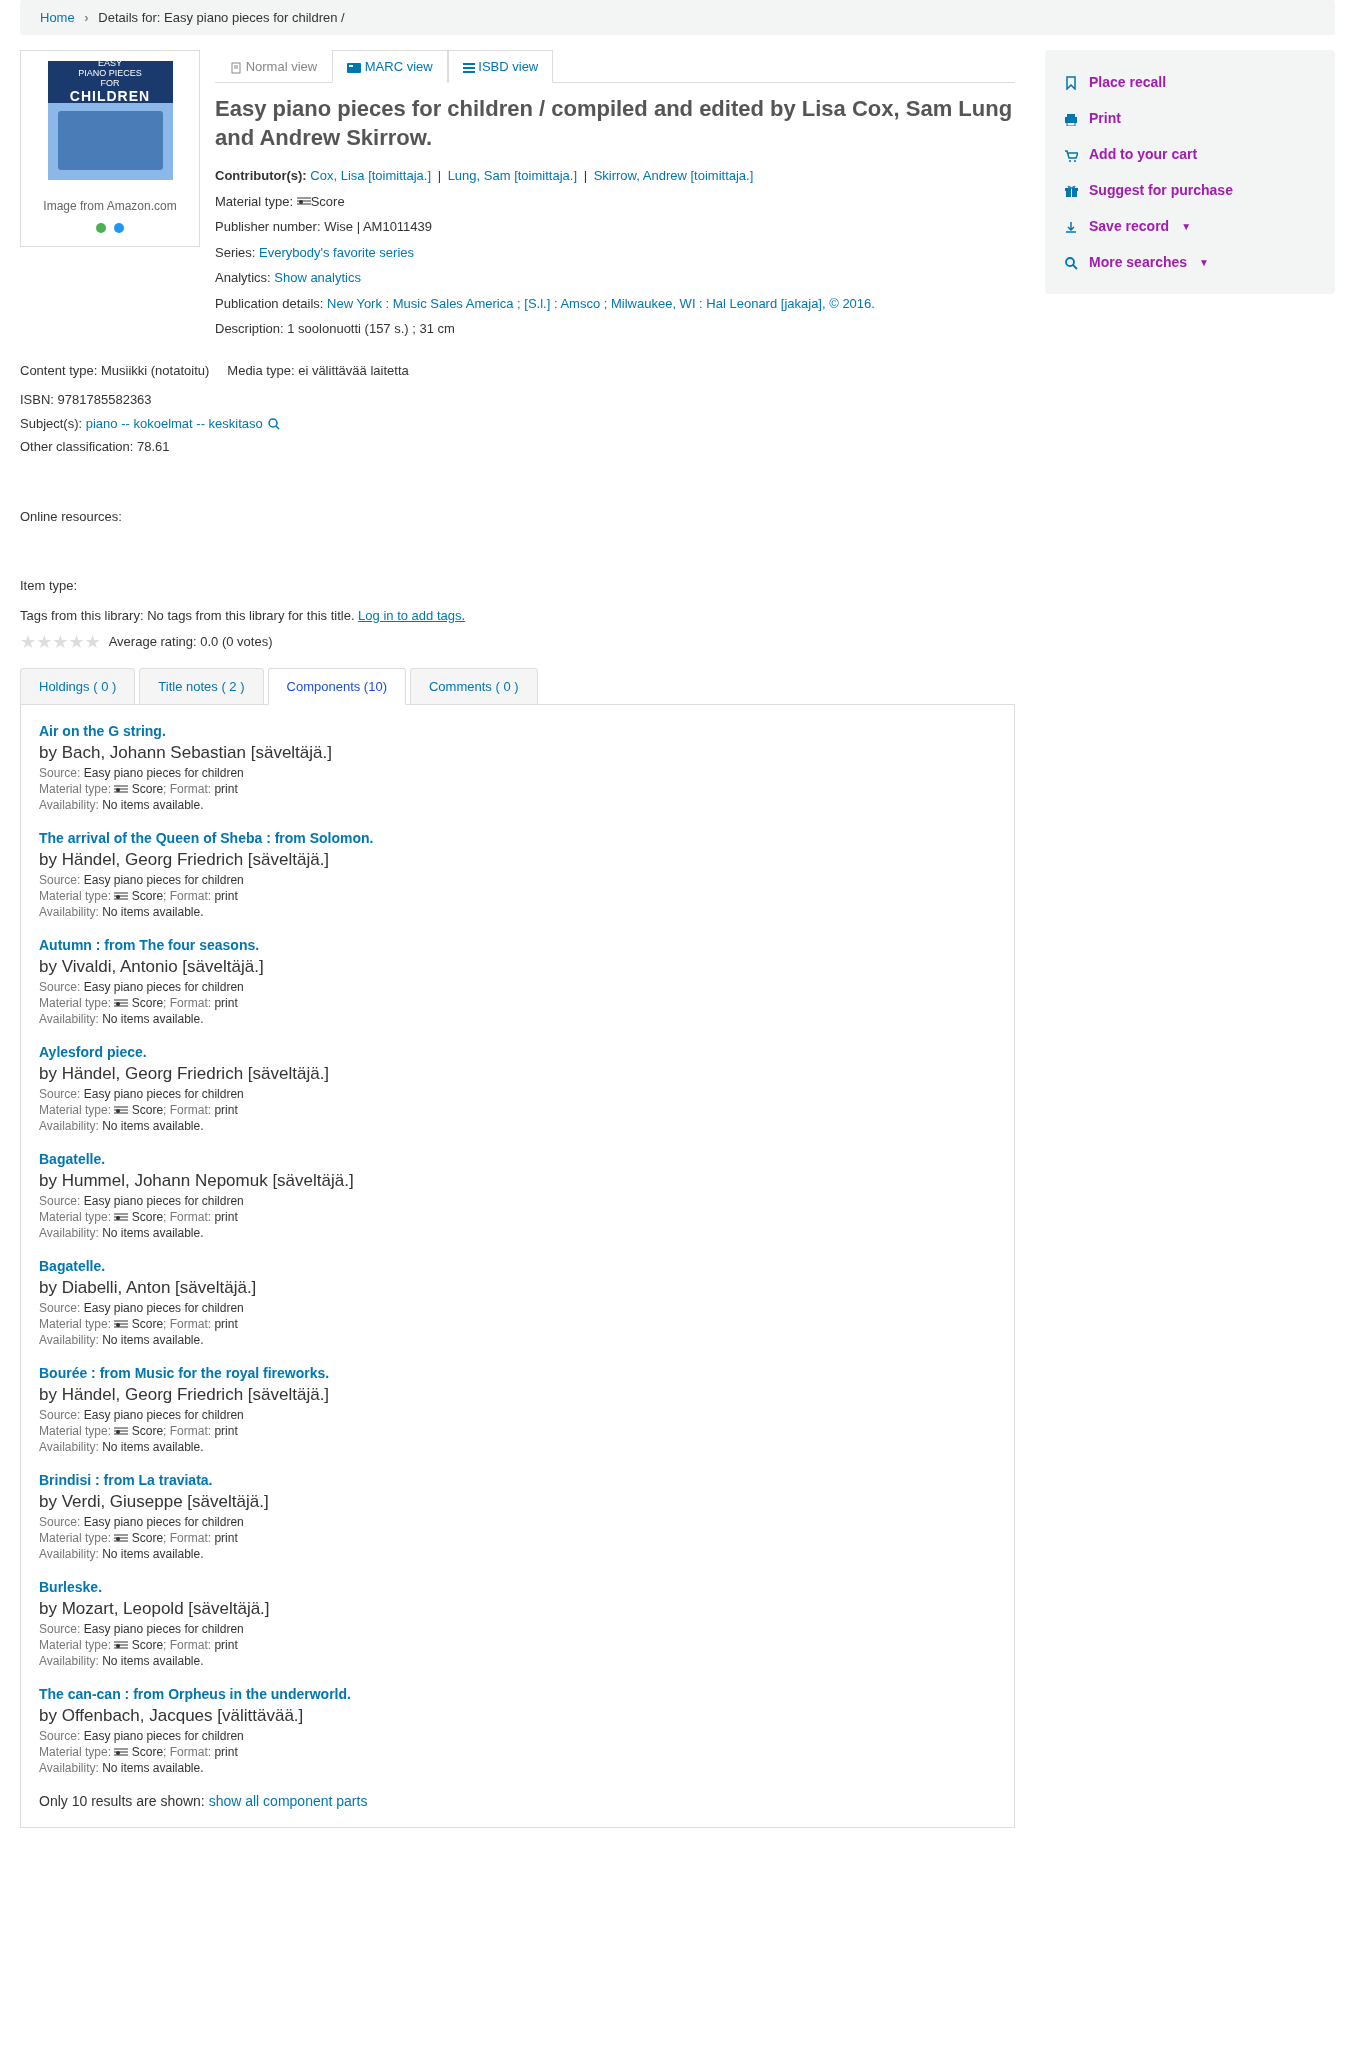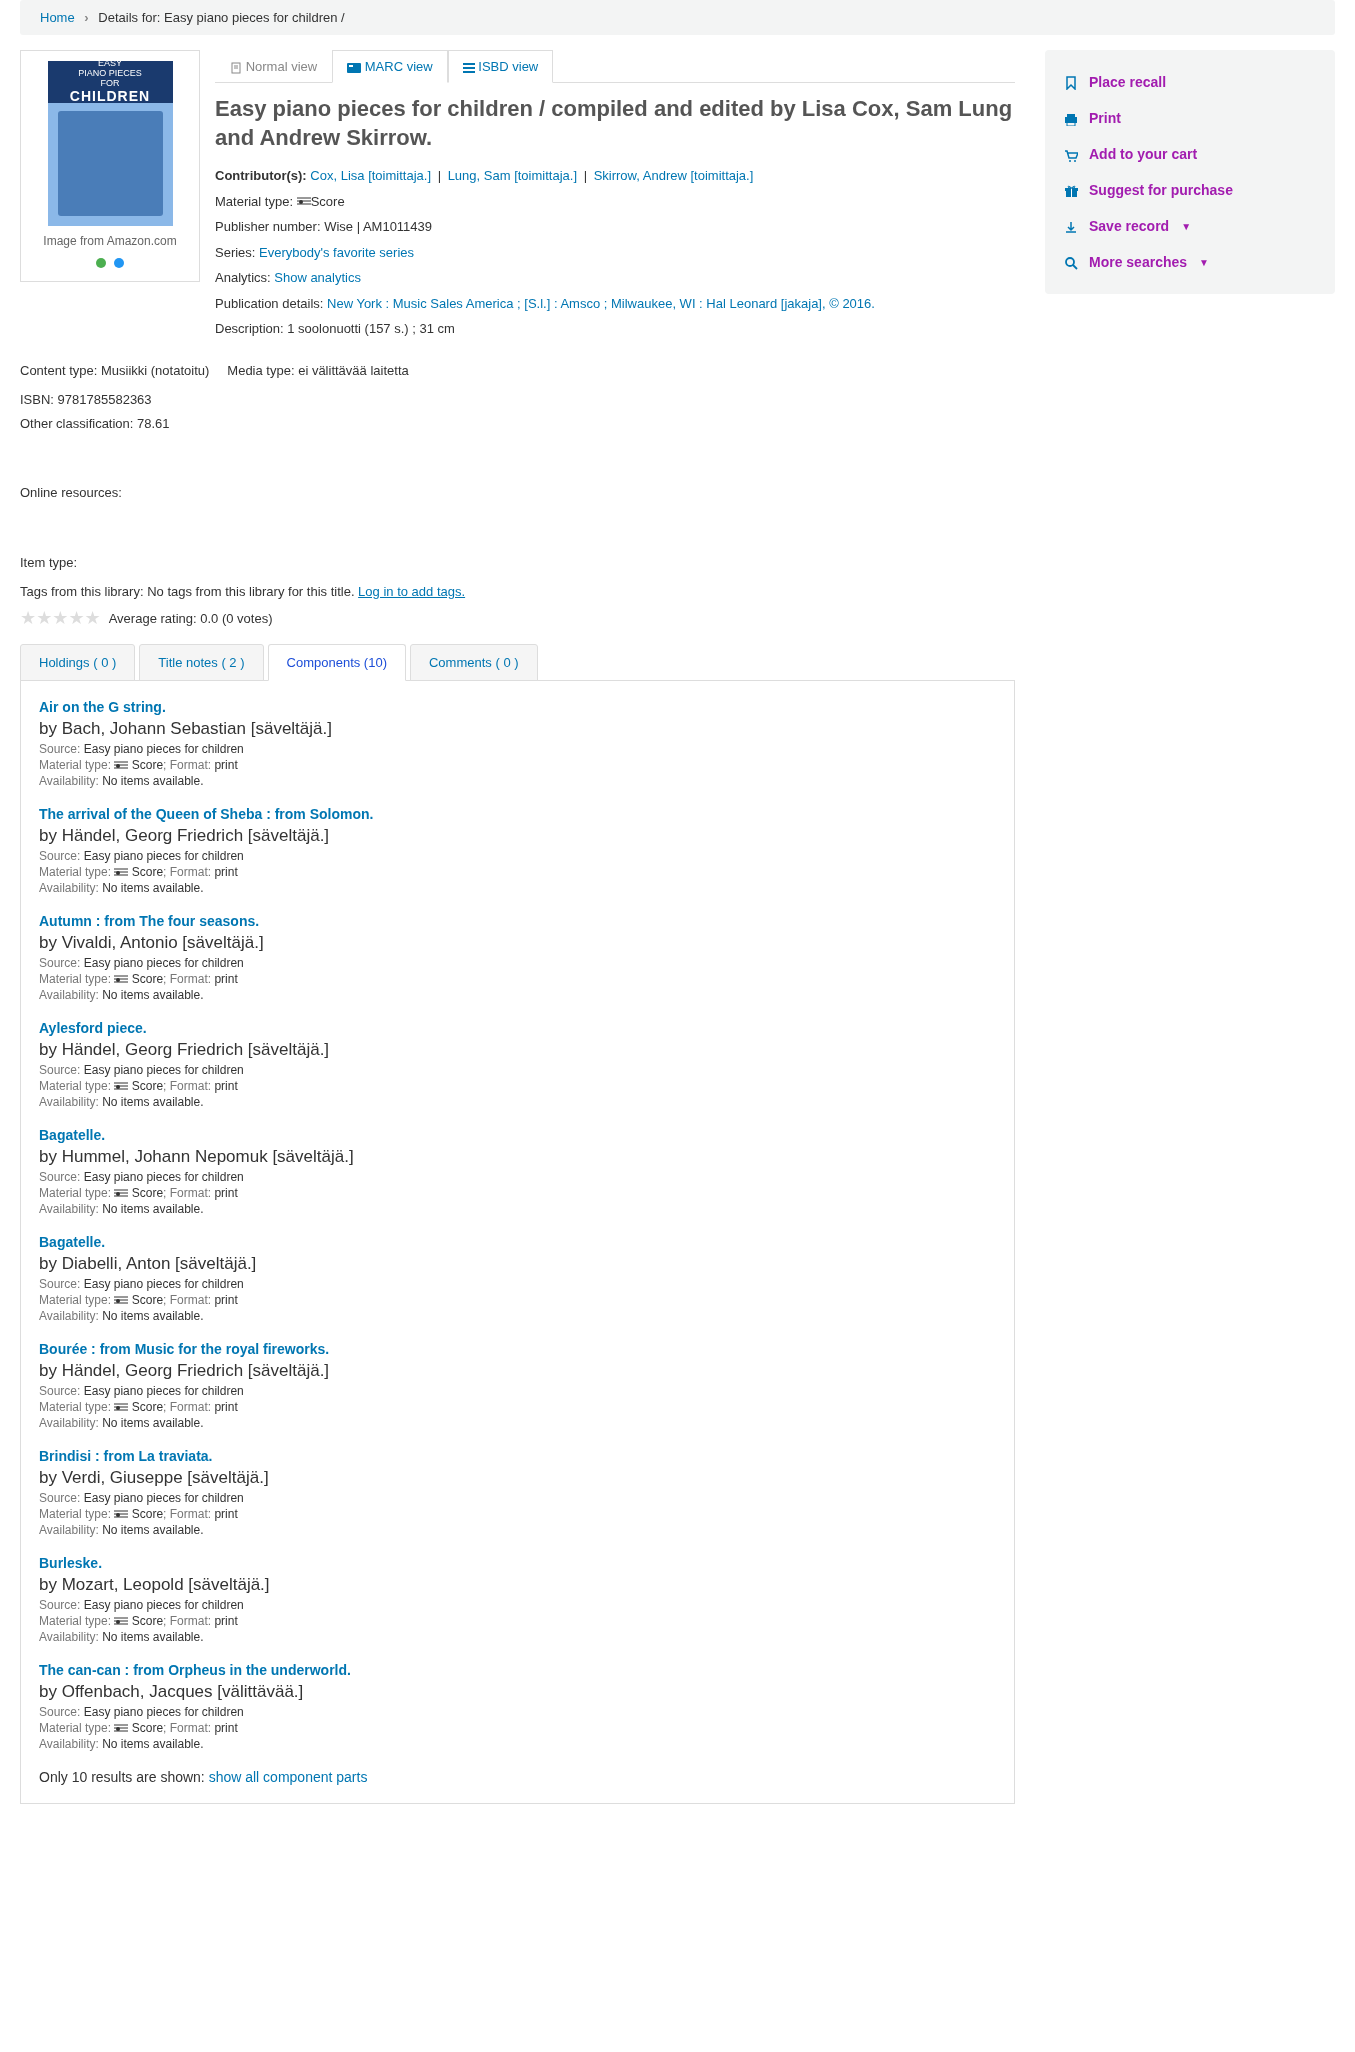--- a/index.html
+++ b/index.html
@@ -5,21 +5,21 @@
 * { box-sizing: border-box; margin: 0; padding: 0; }
 body { font-family: Arial, Helvetica, sans-serif; font-size: 13px; color: #333; background: #fff; }
 .container { max-width: 1355px; margin: 0 auto; padding: 0; }
 .breadcrumb { background: #f3f4f4; padding: 10px 20px; margin: 0 20px 15px; border-radius: 3px; font-size: 13px; }
 .breadcrumb a { color: #0076b2; text-decoration: none; }
 .breadcrumb .sep { margin: 0 6px; color: #888; font-weight: bold; }
 .main-wrap { display: flex; padding: 0 20px; gap: 30px; }
 .left-col { flex: 1; }
 .right-col { width: 290px; flex-shrink: 0; }
 .cover-box { border: 1px solid #ddd; padding: 10px; width: 180px; float: left; margin-right: 15px; text-align: center; }
-.cover-img { width: 125px; height: 165px; background: linear-gradient(180deg, #1a3a6e 0%, #1a3a6e 25%, #8bb8e8 25%, #8bb8e8 100%); margin: 0 auto 8px; position: relative; display: flex; flex-direction: column; align-items: center; }
+.cover-img { width: 125px; height: 119px; background: linear-gradient(180deg, #1a3a6e 0%, #1a3a6e 25%, #8bb8e8 25%, #8bb8e8 100%); margin: 0 auto 19px; position: relative; display: flex; flex-direction: column; align-items: center; }
 .cover-img .band { position: absolute; top: 0; left: 0; right: 0; height: 42px; background: #1a3a6e; color: #fff; font-size: 9px; display: flex; flex-direction: column; justify-content: center; align-items: center; line-height: 1.1; }
 .cover-img .band .big { font-weight: bold; font-size: 14px; letter-spacing: 1px; }
 .cover-img .illus { position: absolute; top: 50px; bottom: 10px; left: 10px; right: 10px; background: #4a7db8; border-radius: 3px; }
 .cover-caption { font-size: 12px; color: #666; }
 .dots { margin-top: 8px; }
 .dot { display: inline-block; width: 10px; height: 10px; border-radius: 50%; margin: 0 2px; }
 .dot.green { background: #4caf50; }
 .dot.blue { background: #2196f3; }
 .record-body { overflow: hidden; }
 .view-tabs { display: flex; border-bottom: 1px solid #ddd; margin-bottom: 12px; }
@@ -170,20 +170,28 @@
         <div class="meta-line">
           <span>Media type: </span><span>ei välittävää laitetta</span>
         </div>
       </div>
 
       <div class="isbn-block">
         <div class="meta-line">
           <span>ISBN: </span><span>9781785582363</span>
         </div>
         <div class="meta-line">
+          <span>Subject(s): </span>
+          <a href="#">piano -- kokoelmat -- keskitaso</a>
+          <span class="search-icon-inline"><svg width="12" height="12" viewBox="0 0 12 12">
+                <circle cx="5" cy="5" r="4" fill="none" stroke="#0076b2" stroke-width="1.5"></circle>
+                <line x1="8" y1="8" x2="11" y2="11" stroke="#0076b2" stroke-width="1.5"></line>
+              </svg></span>
+        </div>
+        <div class="meta-line">
           <span>Other classification: </span><span>78.61</span>
         </div>
         <div class="meta-line" style="margin-top:50px">
           <span>Online resources:</span>
         </div>
         <div class="meta-line" style="margin-top:50px">
           <span>Item type:</span>
         </div>
 
         <div class="tags-line">

